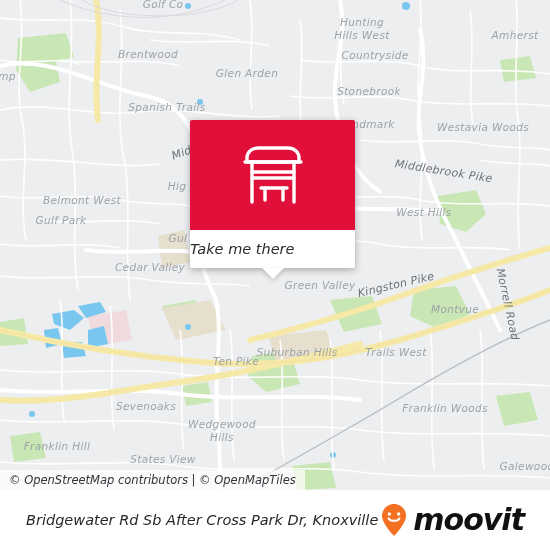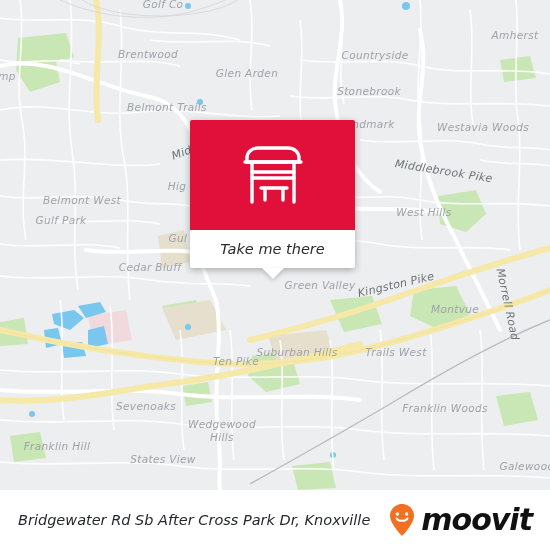--- a/index.html
+++ b/index.html
@@ -88,21 +88,21 @@
     display: flex;
     align-items: center;
     justify-content: center;
     border-radius: 2px 2px 0 0;
   }
   .popup-body {
     height: 38px;
     background: #ffffff;
     display: flex;
     align-items: center;
-    justify-content: center;
+    justify-content: flex-start;
     border-radius: 0 0 2px 2px;
   }
   .popup-body span {
     color: #2b2b2b;
     font-family: "DejaVu Sans", sans-serif;
     font-size: 14.5px;
   }
   .popup-tail {
     position: absolute;
     left: 50%;
@@ -117,21 +117,21 @@
 
   
   .footer {
     position: absolute;
     left: 0; top: 490px;
     width: 550px; height: 60px;
     background: #ffffff;
     display: flex;
     align-items: center;
     justify-content: space-between;
-    padding: 0 18px;
+    padding: 0 26px;
     box-sizing: border-box;
   }
   .footer-title {
     color: #26282b;
     font-family: "DejaVu Sans", sans-serif;
     font-size: 14.5px;
     white-space: pre;
   }
   .brand {
     display: flex;
@@ -261,53 +261,58 @@
         <path d="M550 320 C500 340 450 368 400 398 C350 428 300 456 250 484"></path>
       </g>
 
       <g stroke="#d8dadd" stroke-width="1" fill="none">
         <path d="M60 0 C100 18 150 22 190 12 C220 4 240 -6 250 -14"></path>
         <ellipse cx="160" cy="-12" rx="86" ry="28"></ellipse>
       </g>
     </svg>
 
     <div class="map-label two-line" style="left:163px;top:4px">Golf Co</div>
+    <div class="map-label two-line" style="left:362px;top:28px"><span style="white-space:pre-line">Hunting
+Hills West</span></div>
     <div class="map-label" style="left:148px;top:54px">Brentwood</div>
     <div class="map-label" style="left:375px;top:55px">Countryside</div>
     <div class="map-label" style="left:515px;top:35px">Amherst</div>
     <div class="map-label" style="left:247px;top:73px">Glen Arden</div>
     <div class="map-label" style="left:369px;top:91px">Stonebrook</div>
-    <div class="map-label" style="left:167px;top:107px">Belmont Trails</div>
+    <div class="map-label" style="left:167px;top:107px">Spanish Trails</div>
     <div class="map-label" style="left:367px;top:124px">Landmark</div>
     <div class="map-label" style="left:483px;top:127px">Westavia Woods</div>
     <div class="map-label" style="left:82px;top:200px">Belmont West</div>
     <div class="map-label" style="left:61px;top:220px">Gulf Park</div>
     <div class="map-label" style="left:177px;top:186px">Hig</div>
     <div class="map-label" style="left:178px;top:238px">Gul</div>
     <div class="map-label" style="left:424px;top:212px">West Hills</div>
-    <div class="map-label" style="left:150px;top:267px">Cedar Bluff</div>
+    <div class="map-label" style="left:150px;top:267px">Cedar Valley</div>
     <div class="map-label" style="left:320px;top:285px">Green Valley</div>
     <div class="map-label" style="left:455px;top:309px">Montvue</div>
     <div class="map-label" style="left:236px;top:361px">Ten Pike</div>
     <div class="map-label" style="left:297px;top:352px">Suburban Hills</div>
     <div class="map-label" style="left:396px;top:352px">Trails West</div>
     <div class="map-label" style="left:146px;top:406px">Sevenoaks</div>
     <div class="map-label two-line" style="left:222px;top:430px"><span style="white-space:pre-line">Wedgewood
 Hills</span></div>
     <div class="map-label" style="left:445px;top:408px">Franklin Woods</div>
     <div class="map-label" style="left:57px;top:446px">Franklin Hill</div>
     <div class="map-label" style="left:163px;top:459px">States View</div>
     <div class="map-label" style="left:527px;top:466px">Galewood</div>
     <div class="map-label" style="left:7px;top:76px">mp</div>
 
     <div class="road-label" style="left:395px;top:157px;transform:rotate(9deg)">Middlebrook Pike</div>
     <div class="road-label" style="left:172px;top:150px;transform:rotate(-20deg)">Mid</div>
     <div class="road-label" style="left:358px;top:287px;transform:rotate(-13deg)">Kingston Pike</div>
     <div class="road-label" style="left:500px;top:262px;transform:rotate(78deg)">Morrell Road</div>
 
+    <div class="attribution">
+      <span>© OpenStreetMap contributors | © OpenMapTiles</span>
+    </div>
 
     <div class="popup">
       <div class="popup-head">
         <svg width="64" height="62" viewBox="0 0 64 62" fill="none" stroke="#ffffff" stroke-width="3.4" stroke-linecap="round" stroke-linejoin="round">
           <path d="M6 14 C6 8 11 4 17 4 L47 4 C53 4 58 8 58 14 L58 18 L6 18 Z"></path>
           <line x1="4" y1="18" x2="60" y2="18"></line>
           <line x1="11" y1="18" x2="11" y2="58"></line>
           <line x1="53" y1="18" x2="53" y2="58"></line>
           <line x1="11" y1="28" x2="53" y2="28"></line>
           <line x1="11" y1="34" x2="53" y2="34"></line>

